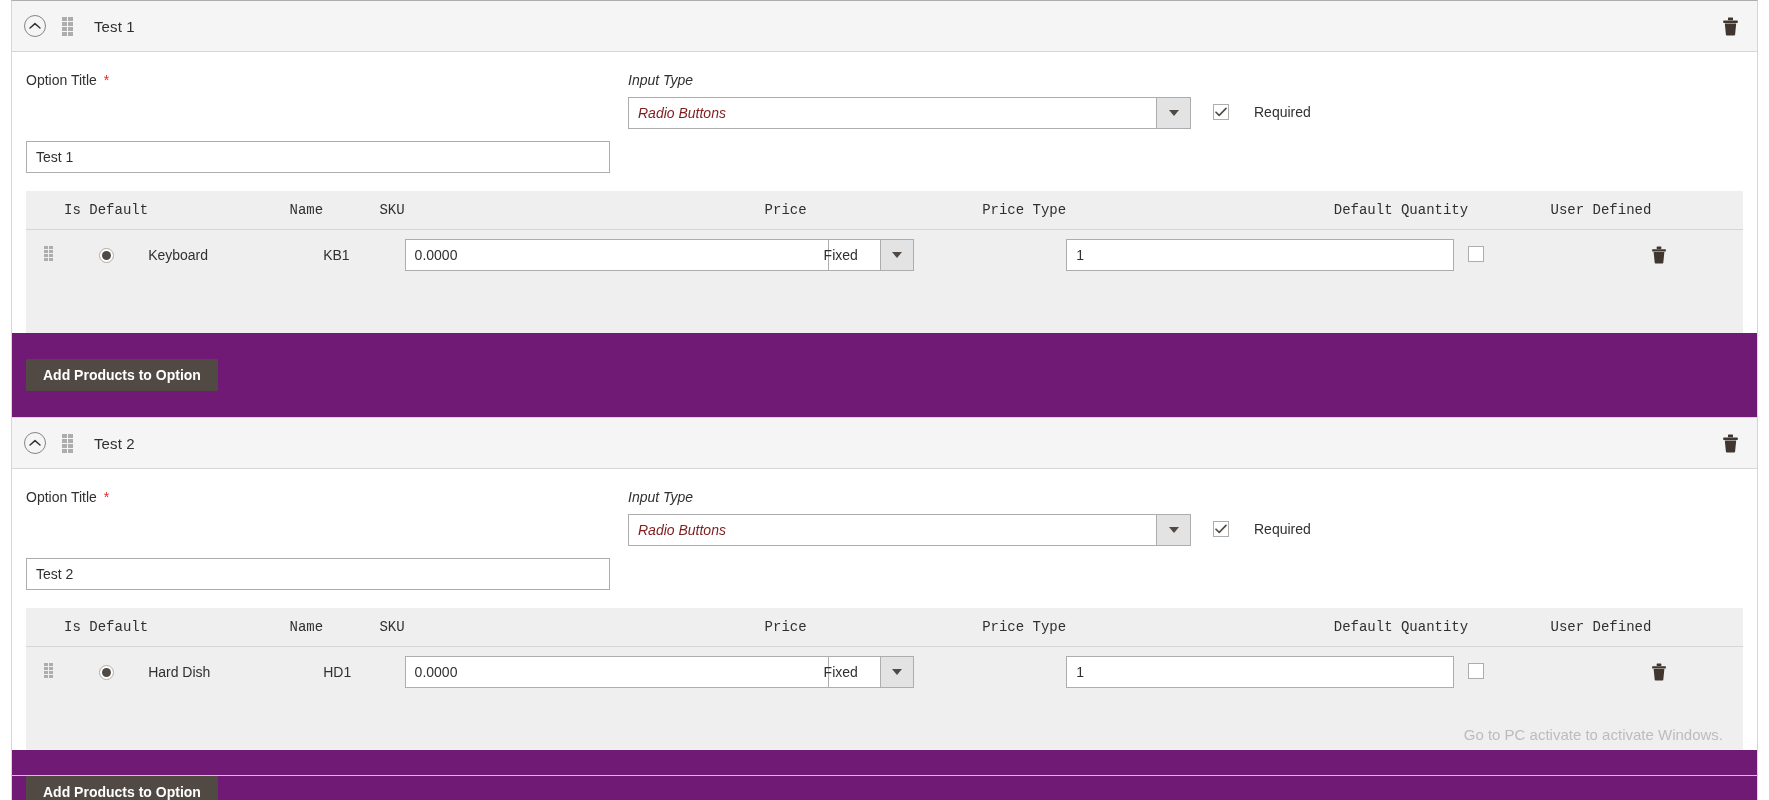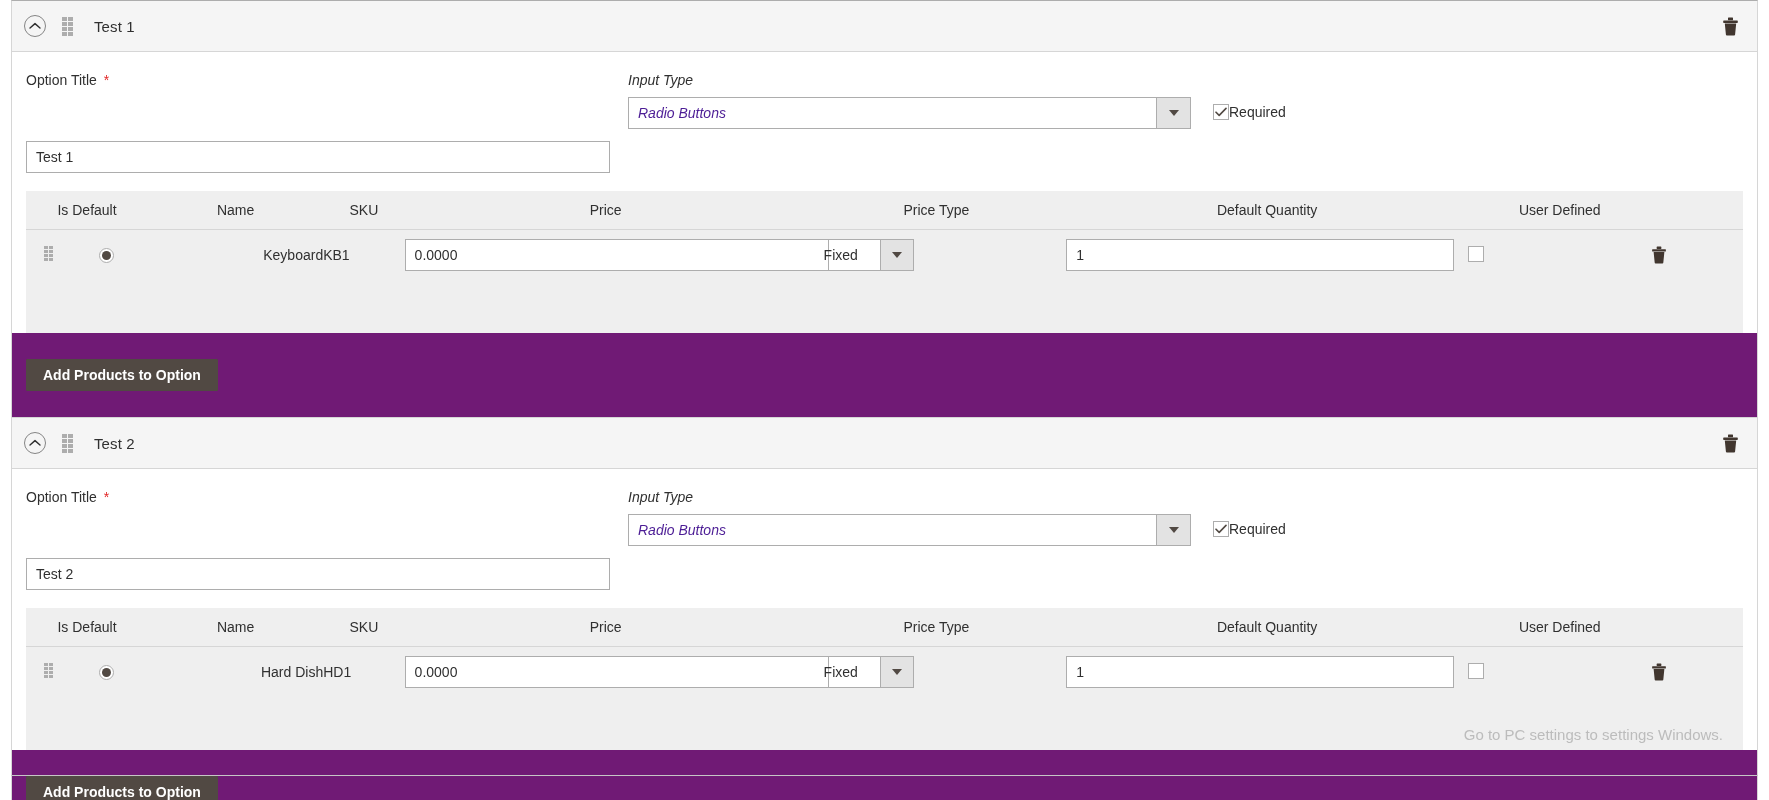--- a/index.html
+++ b/index.html
@@ -123,21 +123,21 @@
   .select-wrap {
     display: flex;
     height: 32px;
     width: 563px;
     border: 1px solid #adadad;
     background: #fff;
   }
   .select-wrap .sel-value {
     flex: 1 1 auto;
     display: flex; align-items: center;
-    font-size: 14px; color: #4c1d95;
+    font-size: 14px; color: #7f1d1d;
     padding-left: 9px;
     overflow: hidden; white-space: nowrap;
   }
   .select-wrap .sel-arrow {
     width: 34px;
     background: #e3e3e3;
     border-left: 1px solid #adadad;
     display: flex; align-items: center; justify-content: center;
     cursor: pointer;
   }
@@ -152,35 +152,36 @@
   .cbx {
     width: 16px; height: 16px;
     border: 1px solid #adadad;
     background: #fff;
     display: inline-flex;
     align-items: center; justify-content: center;
     cursor: pointer;
     flex: 0 0 auto;
   }
   .cbx svg { display:block; }
-  .cbx-label { font-size: 14px; margin-left: 0; color: #303030; }
+  .cbx-label { font-size: 14px; margin-left: 25px; color: #303030; }
 
   
   .tbl-wrap { margin: 4px 14px 0 14px; }
   table.products { width: 100%; border-collapse: collapse; table-layout: fixed; }
   table.products thead th {
     background: #efefef;
     font-weight: normal;
     font-size: 14px;
     color: #303030;
-    text-align: center;
+    text-align: right;
     height: 38px;
     padding: 0 0 0 0;
     border-bottom: 1px solid #d6d6d6;
     vertical-align: middle;
+    font-family: Liberation Mono, monospace;
   }
   table.products tbody td {
     background: #efefef;
     height: 52px;
     vertical-align: middle;
     font-size: 14px;
     color: #303030;
     padding: 0;
     border: none;
   }
@@ -190,21 +191,21 @@
   .col-default { width: 120px; }
   .col-name    { width: 172px; }
   .col-sku     { width: 80px; }
   .col-price   { width: 395px; }
   .col-ptype   { width: 255px; }
   .col-qty     { width: 395px; }
   .col-ud      { width: 180px; }
   .col-action  { width: 90px; }
 
   th.col-default { padding-left: 42px; }
-  th.col-name, td.col-name { padding-left: 0; text-align: right; }
+  th.col-name, td.col-name { padding-left: 0; }
 
   .row-handle {
     width: 12px; height: 18px;
     margin-left: 18px;
     display: grid;
     grid-template-columns: repeat(2, 4px);
     grid-template-rows: repeat(4, 3px);
     gap: 1px;
     cursor: move;
   }
@@ -530,16 +531,16 @@
     </div>
 
     <div class="add-btn-wrap">
       <button class="add-btn">Add Products to Option</button>
     </div>
   </div>
 
   <div class="bottom-rule"></div>
 
   <div class="watermark">
-    <div class="wm-sub">Go to PC settings to settings Windows.</div>
+    <div class="wm-sub">Go to PC activate to activate Windows.</div>
   </div>
 
 </div>
 
 </body></html>

